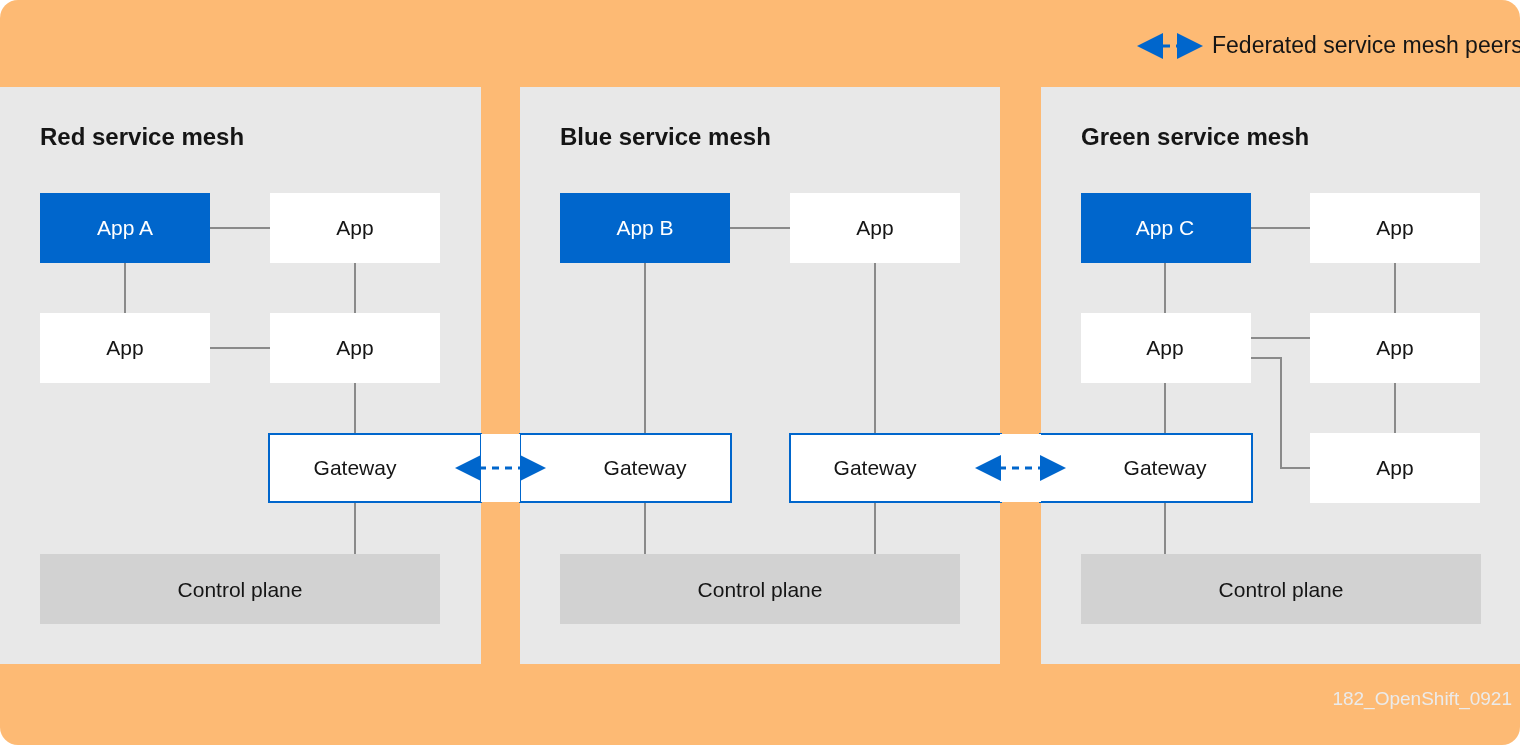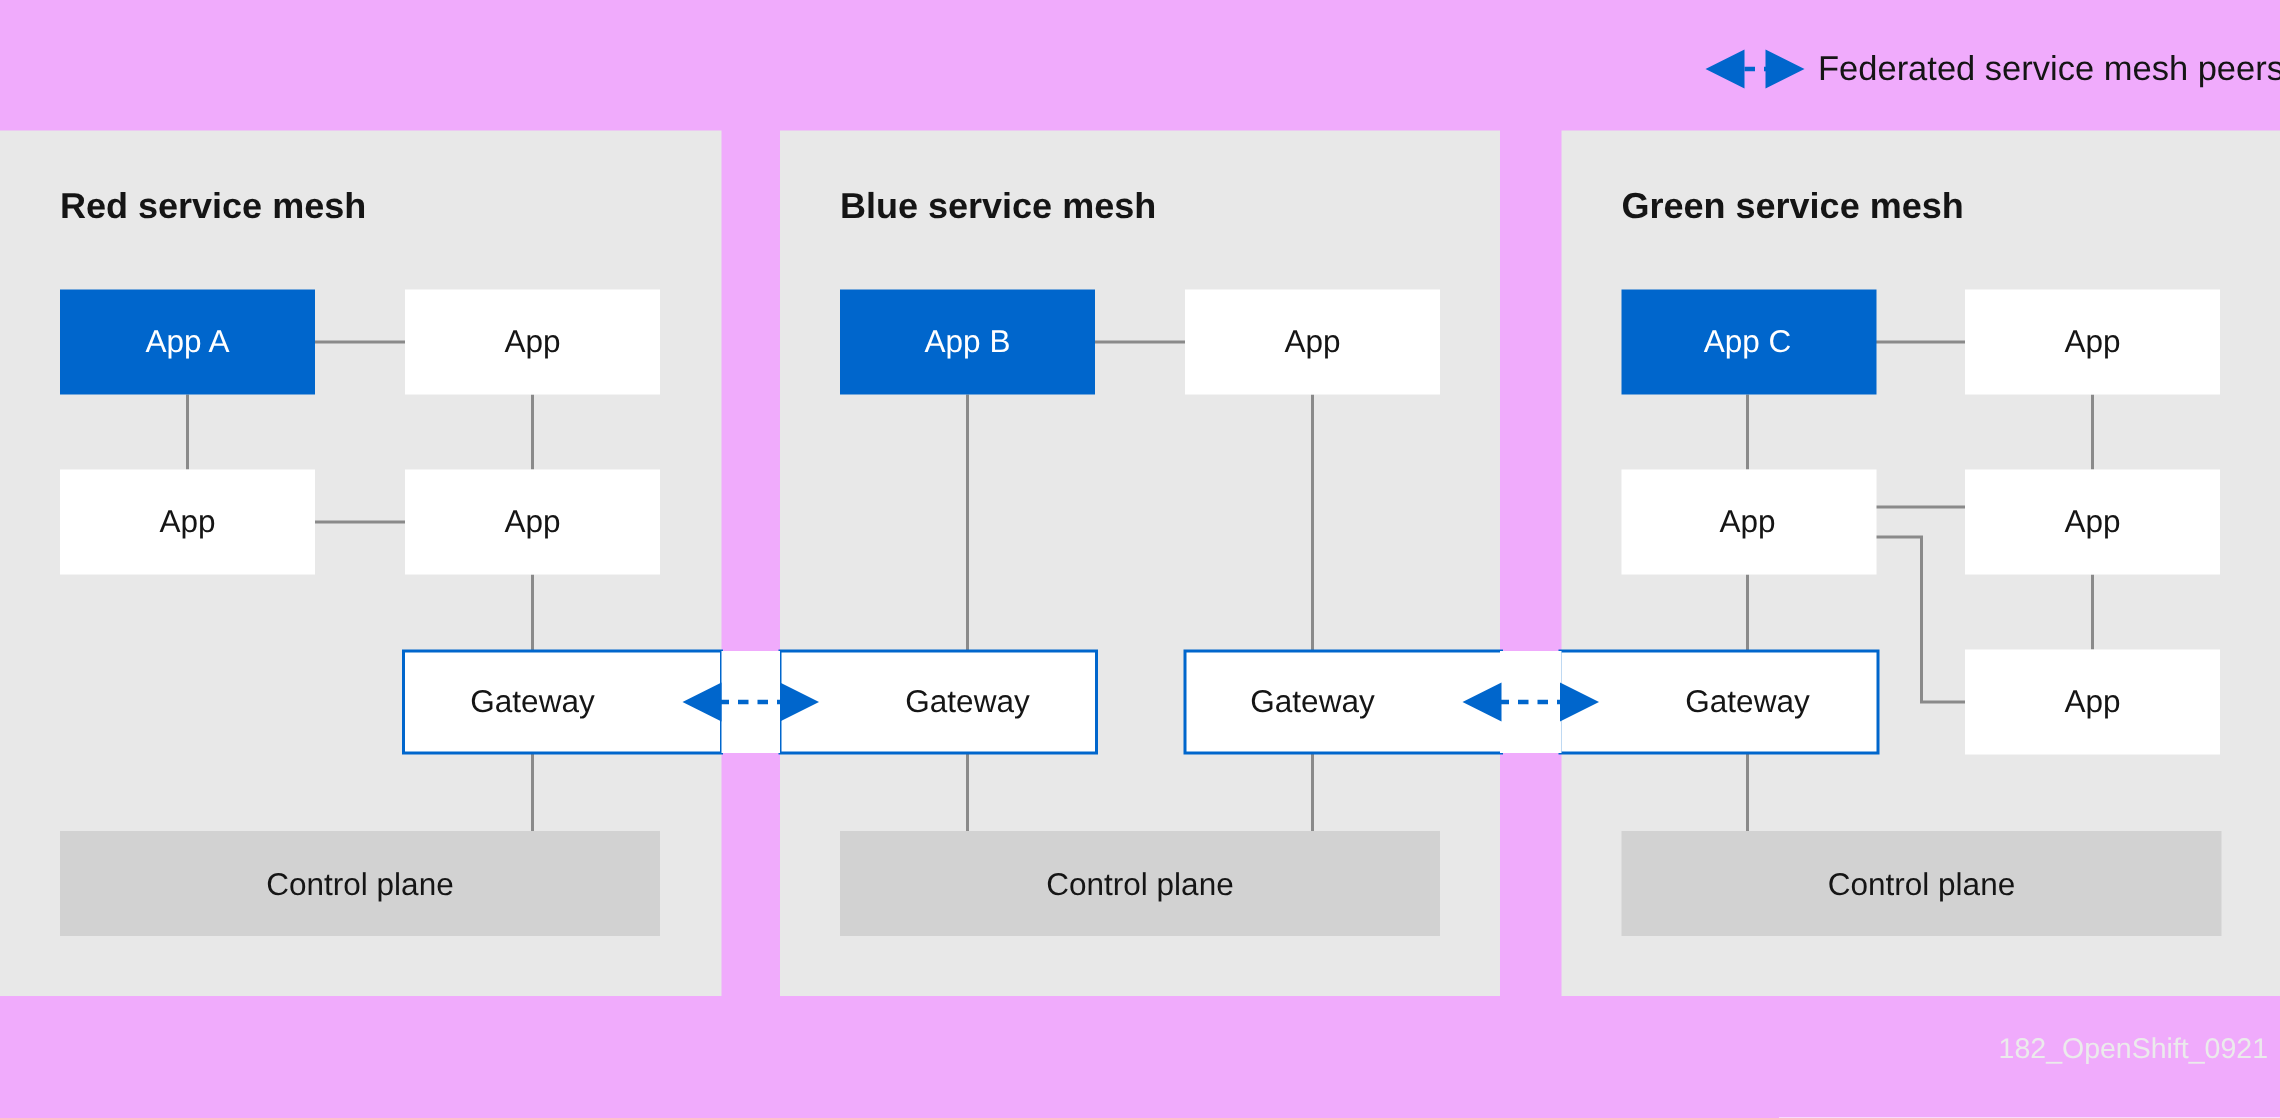--- a/index.html
+++ b/index.html
@@ -10,21 +10,22 @@
   body {
     width: 1520px;
     height: 745px;
     font-family: "Liberation Sans", sans-serif;
     overflow: hidden;
   }
   #diagram-root {
     position: relative;
     width: 1520px;
     height: 745px;
-    background: #f0abfc;
+    background: #fdba74;
+    border-radius: 18px;
   }
   svg.canvas {
     position: absolute;
     top: 0;
     left: 0;
     width: 1520px;
     height: 745px;
   }
   .panel-bg { fill: #e8e8e8; }
   .box-white { fill: #ffffff; }

